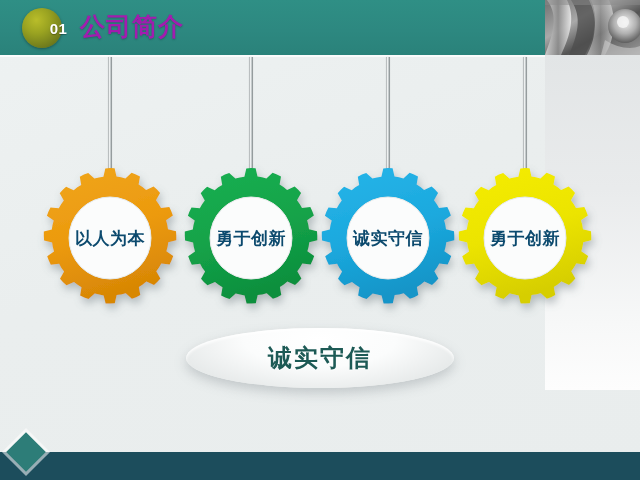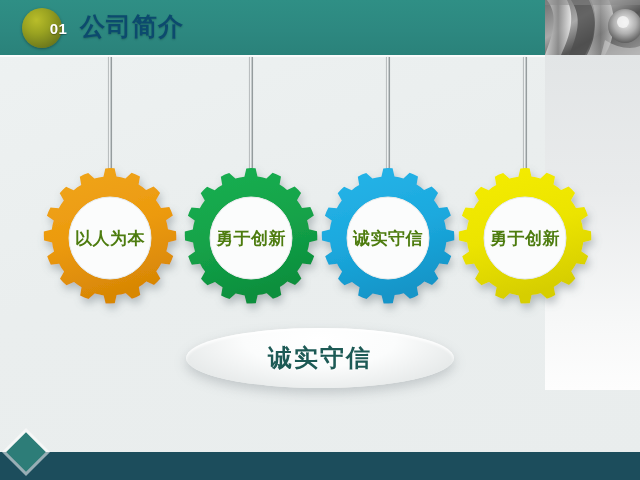--- a/index.html
+++ b/index.html
@@ -72,21 +72,21 @@
     font-size: 15px;
     font-weight: bold;
     letter-spacing: .5px;
     text-shadow: 0 1px 1px rgba(0,0,0,.3);
     margin-left: 33px;
   }
   .header-title {
     position: absolute;
     left: 80px;
     top: 10px;
-    color: #0c4a6e;
+    color: #a21caf;
     font-size: 25px;
     font-weight: bold;
     letter-spacing: 1px;
     text-shadow: 0 1px 2px rgba(0,0,0,.22);
   }
 
   
   .header-photo {
     position: absolute;
     left: 545px;
@@ -117,21 +117,21 @@
     position: absolute;
     left: 0;
     top: 0;
     width: 142px;
     height: 142px;
     display: flex;
     align-items: center;
     justify-content: center;
     font-size: 17px;
     font-weight: bold;
-    color: #4d7c0f;
+    color: #0c4a6e;
     letter-spacing: .5px;
     text-shadow: 0 1px 1px rgba(255,255,255,.85);
     font-family: Liberation Serif, serif;
   }
 
   
   .ellipse {
     position: absolute;
     left: 186px;
     top: 328px;

